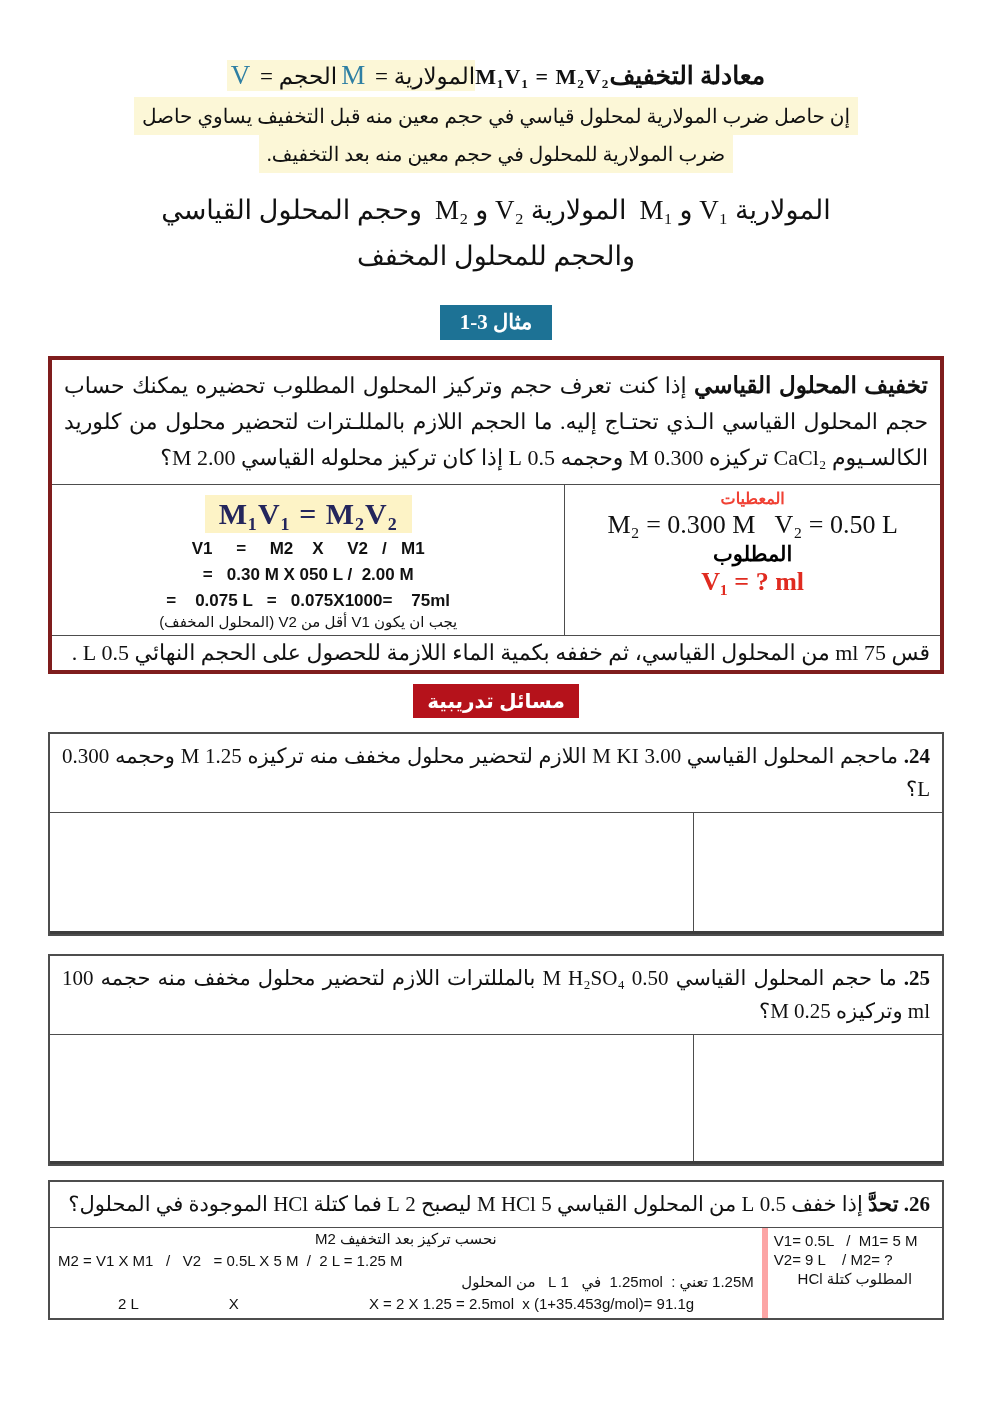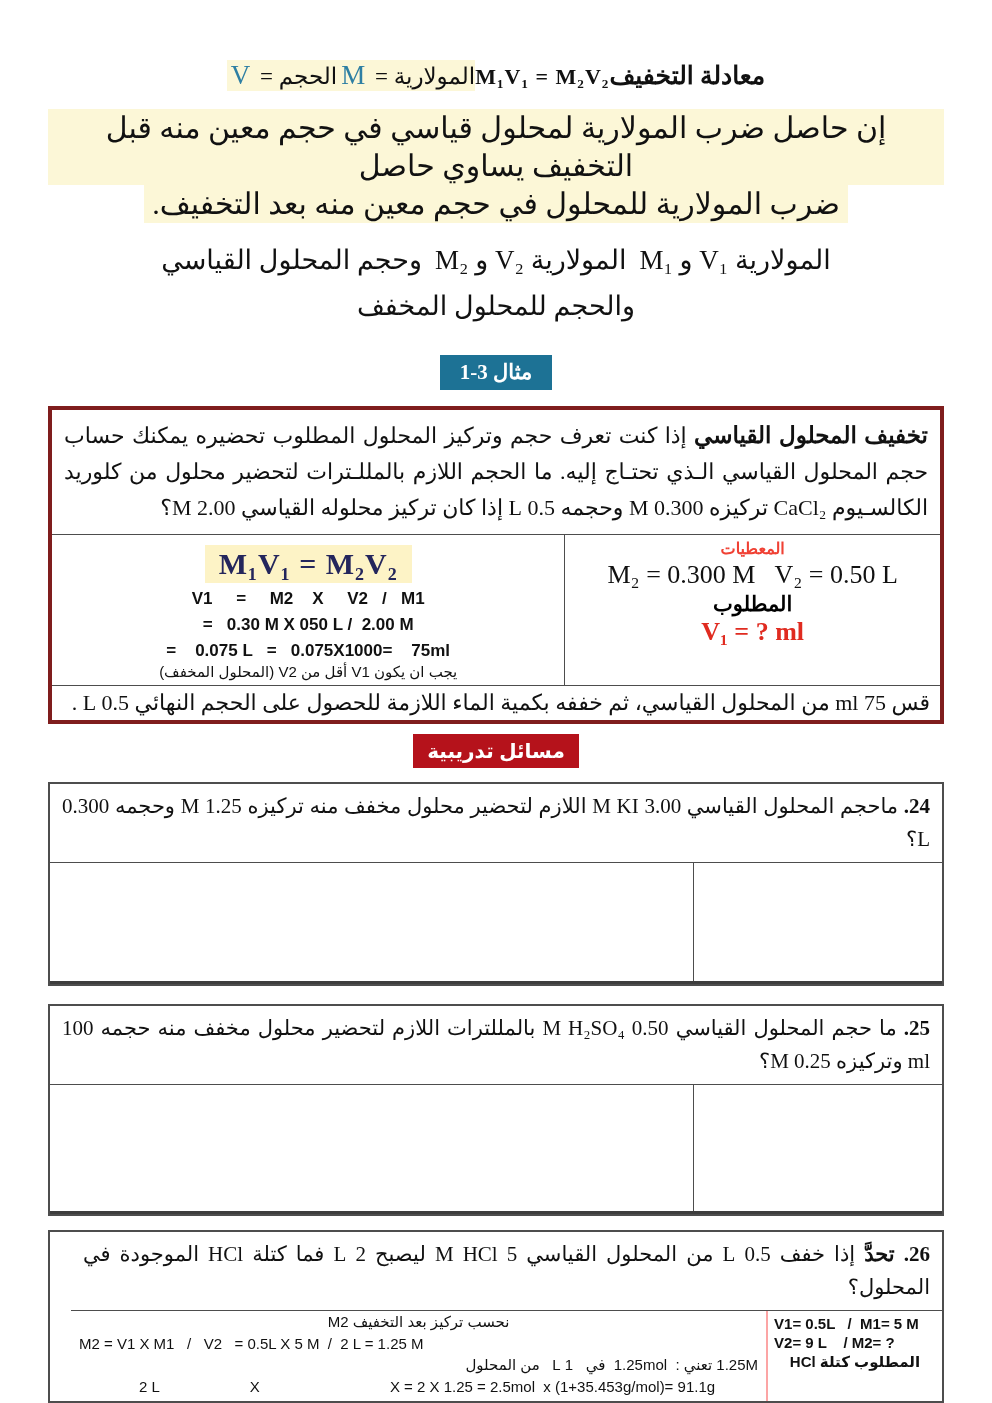--- a/index.html
+++ b/index.html
@@ -10,21 +10,21 @@
   .sans{font-family:"Liberation Sans","DejaVu Sans",sans-serif;}
   .prewrap{white-space:pre-wrap;}
 
   
   .title-row{display:flex;direction:ltr;justify-content:center;align-items:baseline;
              margin-top:60px;font-size:23px;}
   .hl{background:#fcf7d7;}
   .letter{color:#2e7fa3;font-size:27px;padding:0 4px;}
   .eq-main{font-weight:bold;font-size:22px;letter-spacing:1px;}
   .title-label{font-weight:bold;font-size:25px;}
-  .hl-par{margin-top:18px;text-align:center;font-size:30px;line-height:38px;}
+  .hl-par{margin-top:6px;text-align:center;font-size:20px;line-height:38px;}
   .hl-par .ln{background:#fcf7d7;display:inline-block;padding:0 8px;}
   .vars{margin-top:14px;text-align:center;font-size:27px;line-height:46px;}
   .vars-row{display:flex;direction:ltr;justify-content:center;gap:13px;}
 
   
   .badge-teal{display:block;margin:26px auto 0;width:fit-content;background:#1d7295;
               color:#fff;font-weight:bold;font-size:21px;padding:5px 20px;
               font-family:"Liberation Serif",serif;}
   .badge-red{display:block;margin:10px auto 0;width:fit-content;background:#b5121b;
              color:#fff;font-weight:bold;font-size:20px;padding:5px 14px;}
@@ -57,22 +57,22 @@
   .ans .main{width:72.2%;}
   .ans .side{width:27.8%;border-left:1px solid #4d4d4d;}
   .ans-24{height:118px;}
   .ans-25{height:126px;}
   .thickb{border-bottom:3px solid #3d3d3d;}
 
   
   .sol26{display:flex;direction:ltr;border-top:1px solid #4d4d4d;
          font-family:"Liberation Sans","DejaVu Sans",sans-serif;font-size:15px;}
   .sol26 .work{width:79.8%;box-sizing:border-box;padding:2px 8px 6px;}
-  .sol26 .giv{width:20.2%;border-left:2px solid #fca5a5;box-sizing:border-box;
-              padding:2px 6px;direction:ltr;font-weight:bold;}
+  .sol26 .giv{width:20.2%;border-left:6px solid #fca5a5;box-sizing:border-box;
+              padding:2px 6px;direction:ltr;}
   .w-l1{text-align:center;direction:rtl;}
   .w-l2{direction:ltr;margin-top:4px;}
   .w-l3{direction:rtl;text-align:right;margin-top:4px;}
   .w-l4{direction:ltr;margin-top:4px;display:flex;}
   .w-l4 .s1{margin-left:60px;}
   .w-l4 .s2{margin-left:90px;}
   .w-l4 .s3{margin-left:130px;}
   .g-line{margin-top:2px;}
   .g-line3{direction:rtl;text-align:center;margin-top:2px;}
 </style>
@@ -147,21 +147,21 @@
   <div class="pbox" style="margin-top:18px;">
     <div class="q ar">
       <b>25.</b><span> ما حجم المحلول القياسي 0.50 M H₂SO₄  بالمللترات اللازم لتحضير محلول مخفف منه حجمه 100 ml وتركيزه 0.25 M؟</span>
     </div>
     <div class="ans ans-25 thickb">
       <div class="main"></div>
       <div class="side"></div>
     </div>
   </div>
 
-  <div class="pbox" style="margin-top:14px;padding-left:21px;">
+  <div class="pbox" style="margin-top:14px;">
     <div class="q ar">
       <b>26.</b>
       <b>تحدَّ</b><span> إذا خفف 0.5 L من المحلول القياسي 5 M HCl ليصبح 2 L فما كتلة HCl الموجودة في المحلول؟</span>
     </div>
     <div class="sol26">
       <div class="work">
         <div class="w-l1">نحسب تركيز بعد التخفيف M2</div>
         <div class="w-l2 prewrap">M2 = V1 X M1   /   V2   = 0.5L X 5 M  /  2 L = 1.25 M</div>
         <div class="w-l3 prewrap">1.25M تعني :  1.25mol  في   1 L   من المحلول</div>
         <div class="w-l4">

